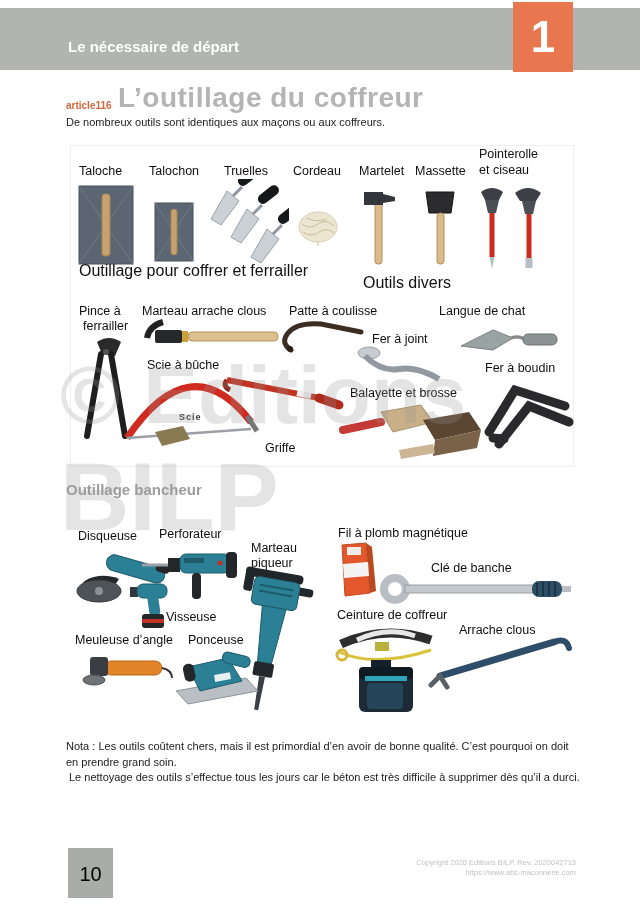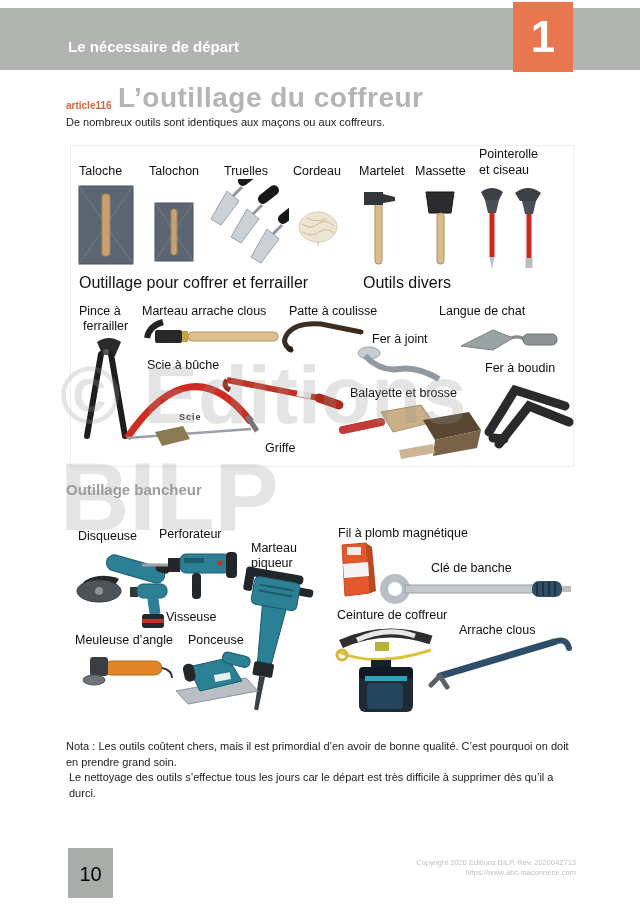--- a/index.html
+++ b/index.html
@@ -128,21 +128,21 @@
         </g>
         <g transform="translate(36,0)">
           <path d="M2,7 q13,-10 26,0 l-5,8 h-16 z" fill="#3c4044"></path>
           <polygon points="9,15 23,15 20,28 12,28" fill="#4a4f54"></polygon>
           <rect x="13.5" y="28" width="5" height="44" fill="#cc2a1e"></rect>
           <rect x="12.5" y="72" width="7" height="10" fill="#b9bec4"></rect>
         </g>
       </svg>
     </span>
 
-    <span class="panel-h" style="left:8px;top:128px">Outillage pour coffrer et ferrailler</span>
+    <span class="panel-h" style="left:8px;top:116px">Outillage pour coffrer et ferrailler</span>
     <span class="panel-h" style="left:292px;top:128px">Outils divers</span>
 
     <span class="lbl" style="left:8px;top:158px">Pince à</span>
     <span class="lbl" style="left:12px;top:173px">ferrailler</span>
     <span class="lbl" style="left:71px;top:158px">Marteau arrache clous</span>
     <span class="lbl" style="left:218px;top:158px">Patte à coulisse</span>
     <span class="lbl" style="left:368px;top:158px">Langue de chat</span>
     <span class="lbl" style="left:301px;top:186px">Fer à joint</span>
     <span class="lbl" style="left:76px;top:212px">Scie à bûche</span>
     <span class="lbl" style="left:414px;top:215px">Fer à boudin</span>
@@ -336,21 +336,21 @@
         <path d="M126,14 q12,-5 15,6" stroke="#2e4d68" stroke-width="6" fill="none" stroke-linecap="round"></path>
         <line x1="12" y1="48" x2="3" y2="57" stroke="#5a6166" stroke-width="5" stroke-linecap="round"></line>
         <line x1="12" y1="48" x2="19" y2="59" stroke="#5a6166" stroke-width="5" stroke-linecap="round"></line>
       </svg>
     </span>
   </div>
 
   <div class="nota">
     <div><b>Nota :</b>
       <span>Les outils coûtent chers, mais il est primordial d’en avoir de bonne qualité. C’est pourquoi on doit en prendre grand soin.</span></div>
-    <div class="p2">Le nettoyage des outils s’effectue tous les jours car le départ est très difficile à supprimer dès qu’il a durci.</div>
+    <div class="p2">Le nettoyage des outils s’effectue tous les jours car le béton est très difficile à supprimer dès qu’il a durci.</div>
   </div>
 
   <div class="pagenum-box">
     <span class="pagenum">10</span>
   </div>
   <div class="copyright">
     <div>Copyright 2020 Editions BILP. Rev. 2020042713</div>
     <div>https://www.abc-maconnerie.com</div>
   </div>
 

